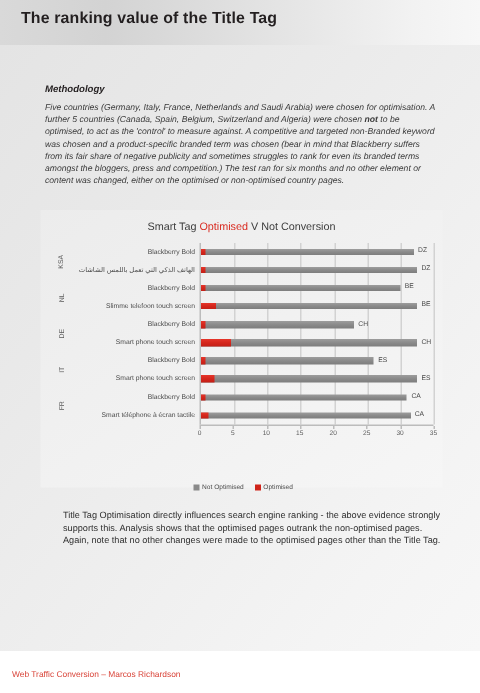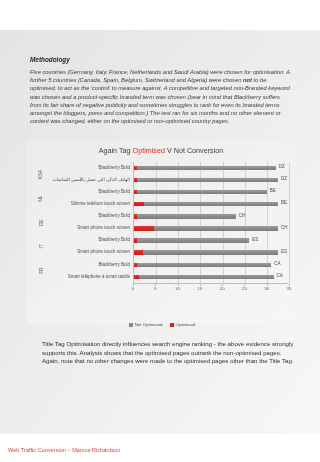--- a/index.html
+++ b/index.html
@@ -137,31 +137,34 @@
   .footer-text{
     position:absolute;left:8px;top:447px;
     font-size:5.6px;color:#d9453a;white-space:nowrap;
   }
 </style>
 </head>
 <body>
 
 <div class="slide">
 
+  <div class="header-bar">
+    <div class="header-title">The ranking value of the Title Tag</div>
+  </div>
   <div class="header-notch"></div>
 
   <div class="body-panel"></div>
 
   <div class="meth-head">Methodology</div>
   <div class="meth-body">Five countries (Germany, Italy, France, Netherlands and Saudi Arabia) were chosen for optimisation. A further 5 countries (Canada, Spain, Belgium, Switzerland and Algeria) were chosen <b>not</b> to be optimised, to act as the 'control' to measure against. A competitive and targeted non-Branded keyword was chosen and a product-specific branded term was chosen (bear in mind that Blackberry suffers from its fair share of negative publicity and sometimes struggles to rank for even its branded terms amongst the bloggers, press and competition.) The test ran for six months and no other element or content was changed, either on the optimised or non-optimised country pages.</div>
 
   <div class="chart-wrap">
 
     <div class="chart-title">
-      <span>Again Tag </span><span class="hl">Optimised</span><span> V Not Conversion</span>
+      <span>Smart Tag </span><span class="hl">Optimised</span><span> V Not Conversion</span>
     </div>
 
     <div class="plot">
 
       <div class="cat-col">
           <div class="cat-cell">
             <span>KSA</span>
           </div>
           <div class="cat-cell">
             <span>NL</span>

